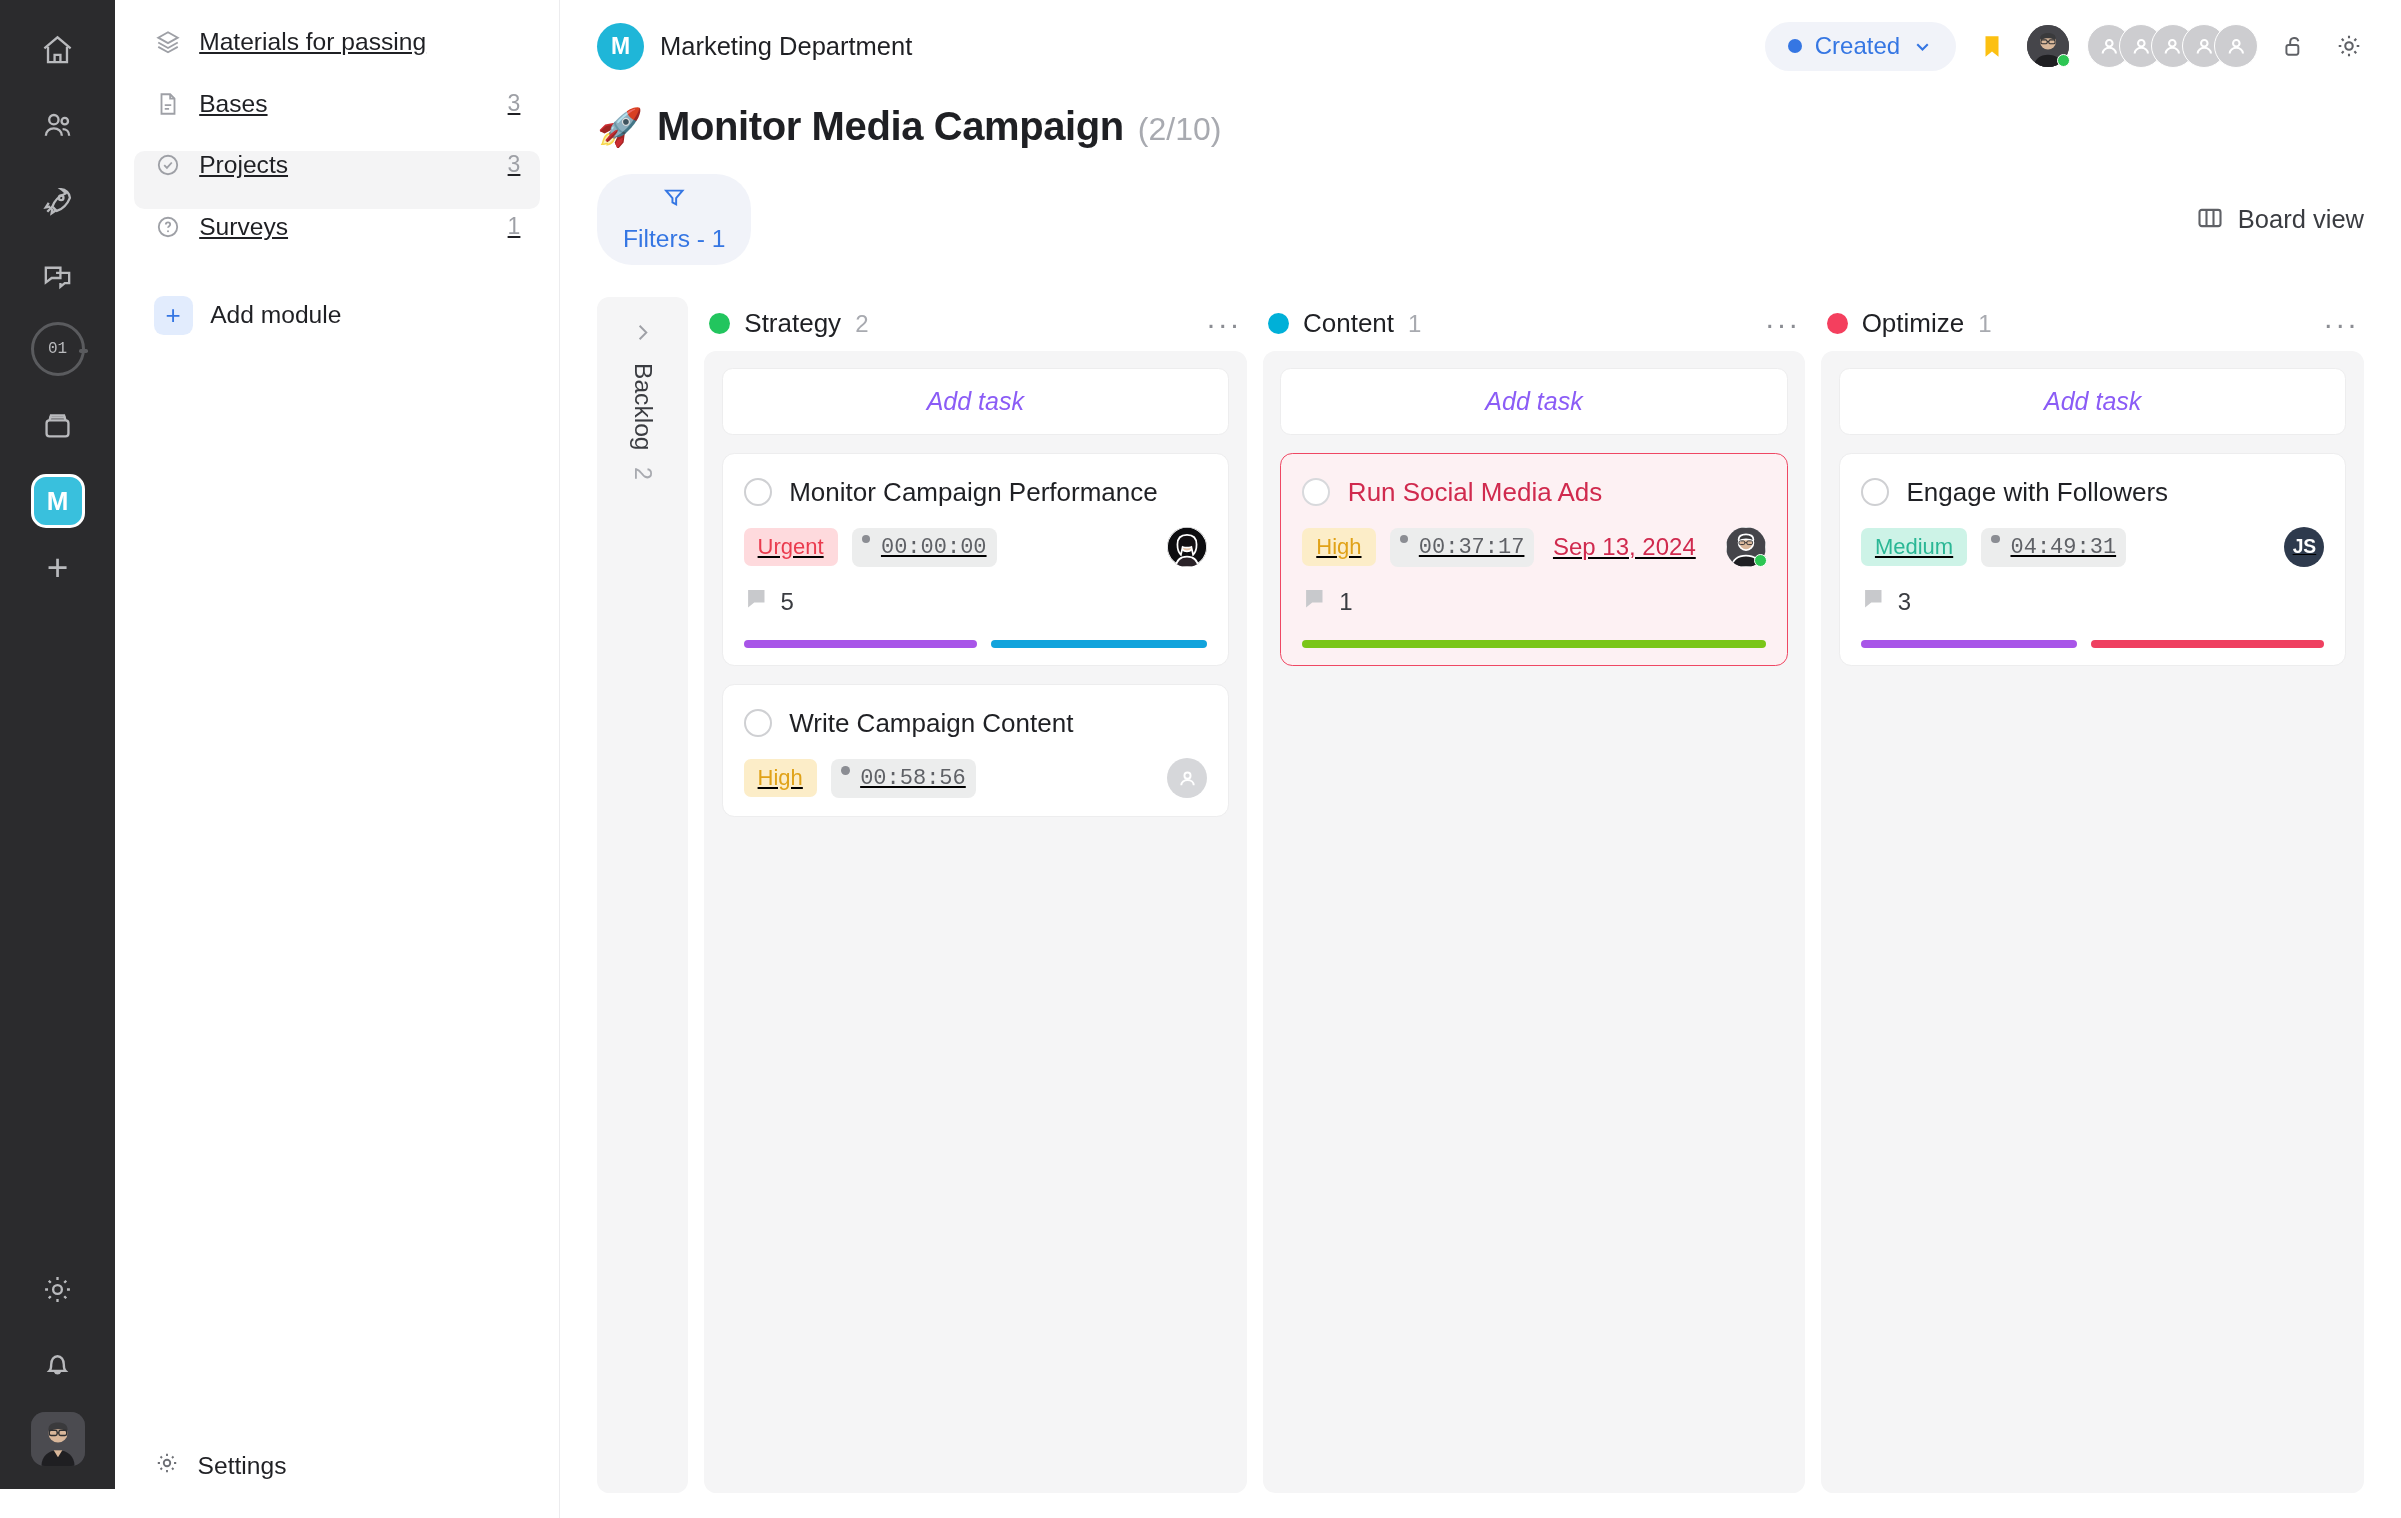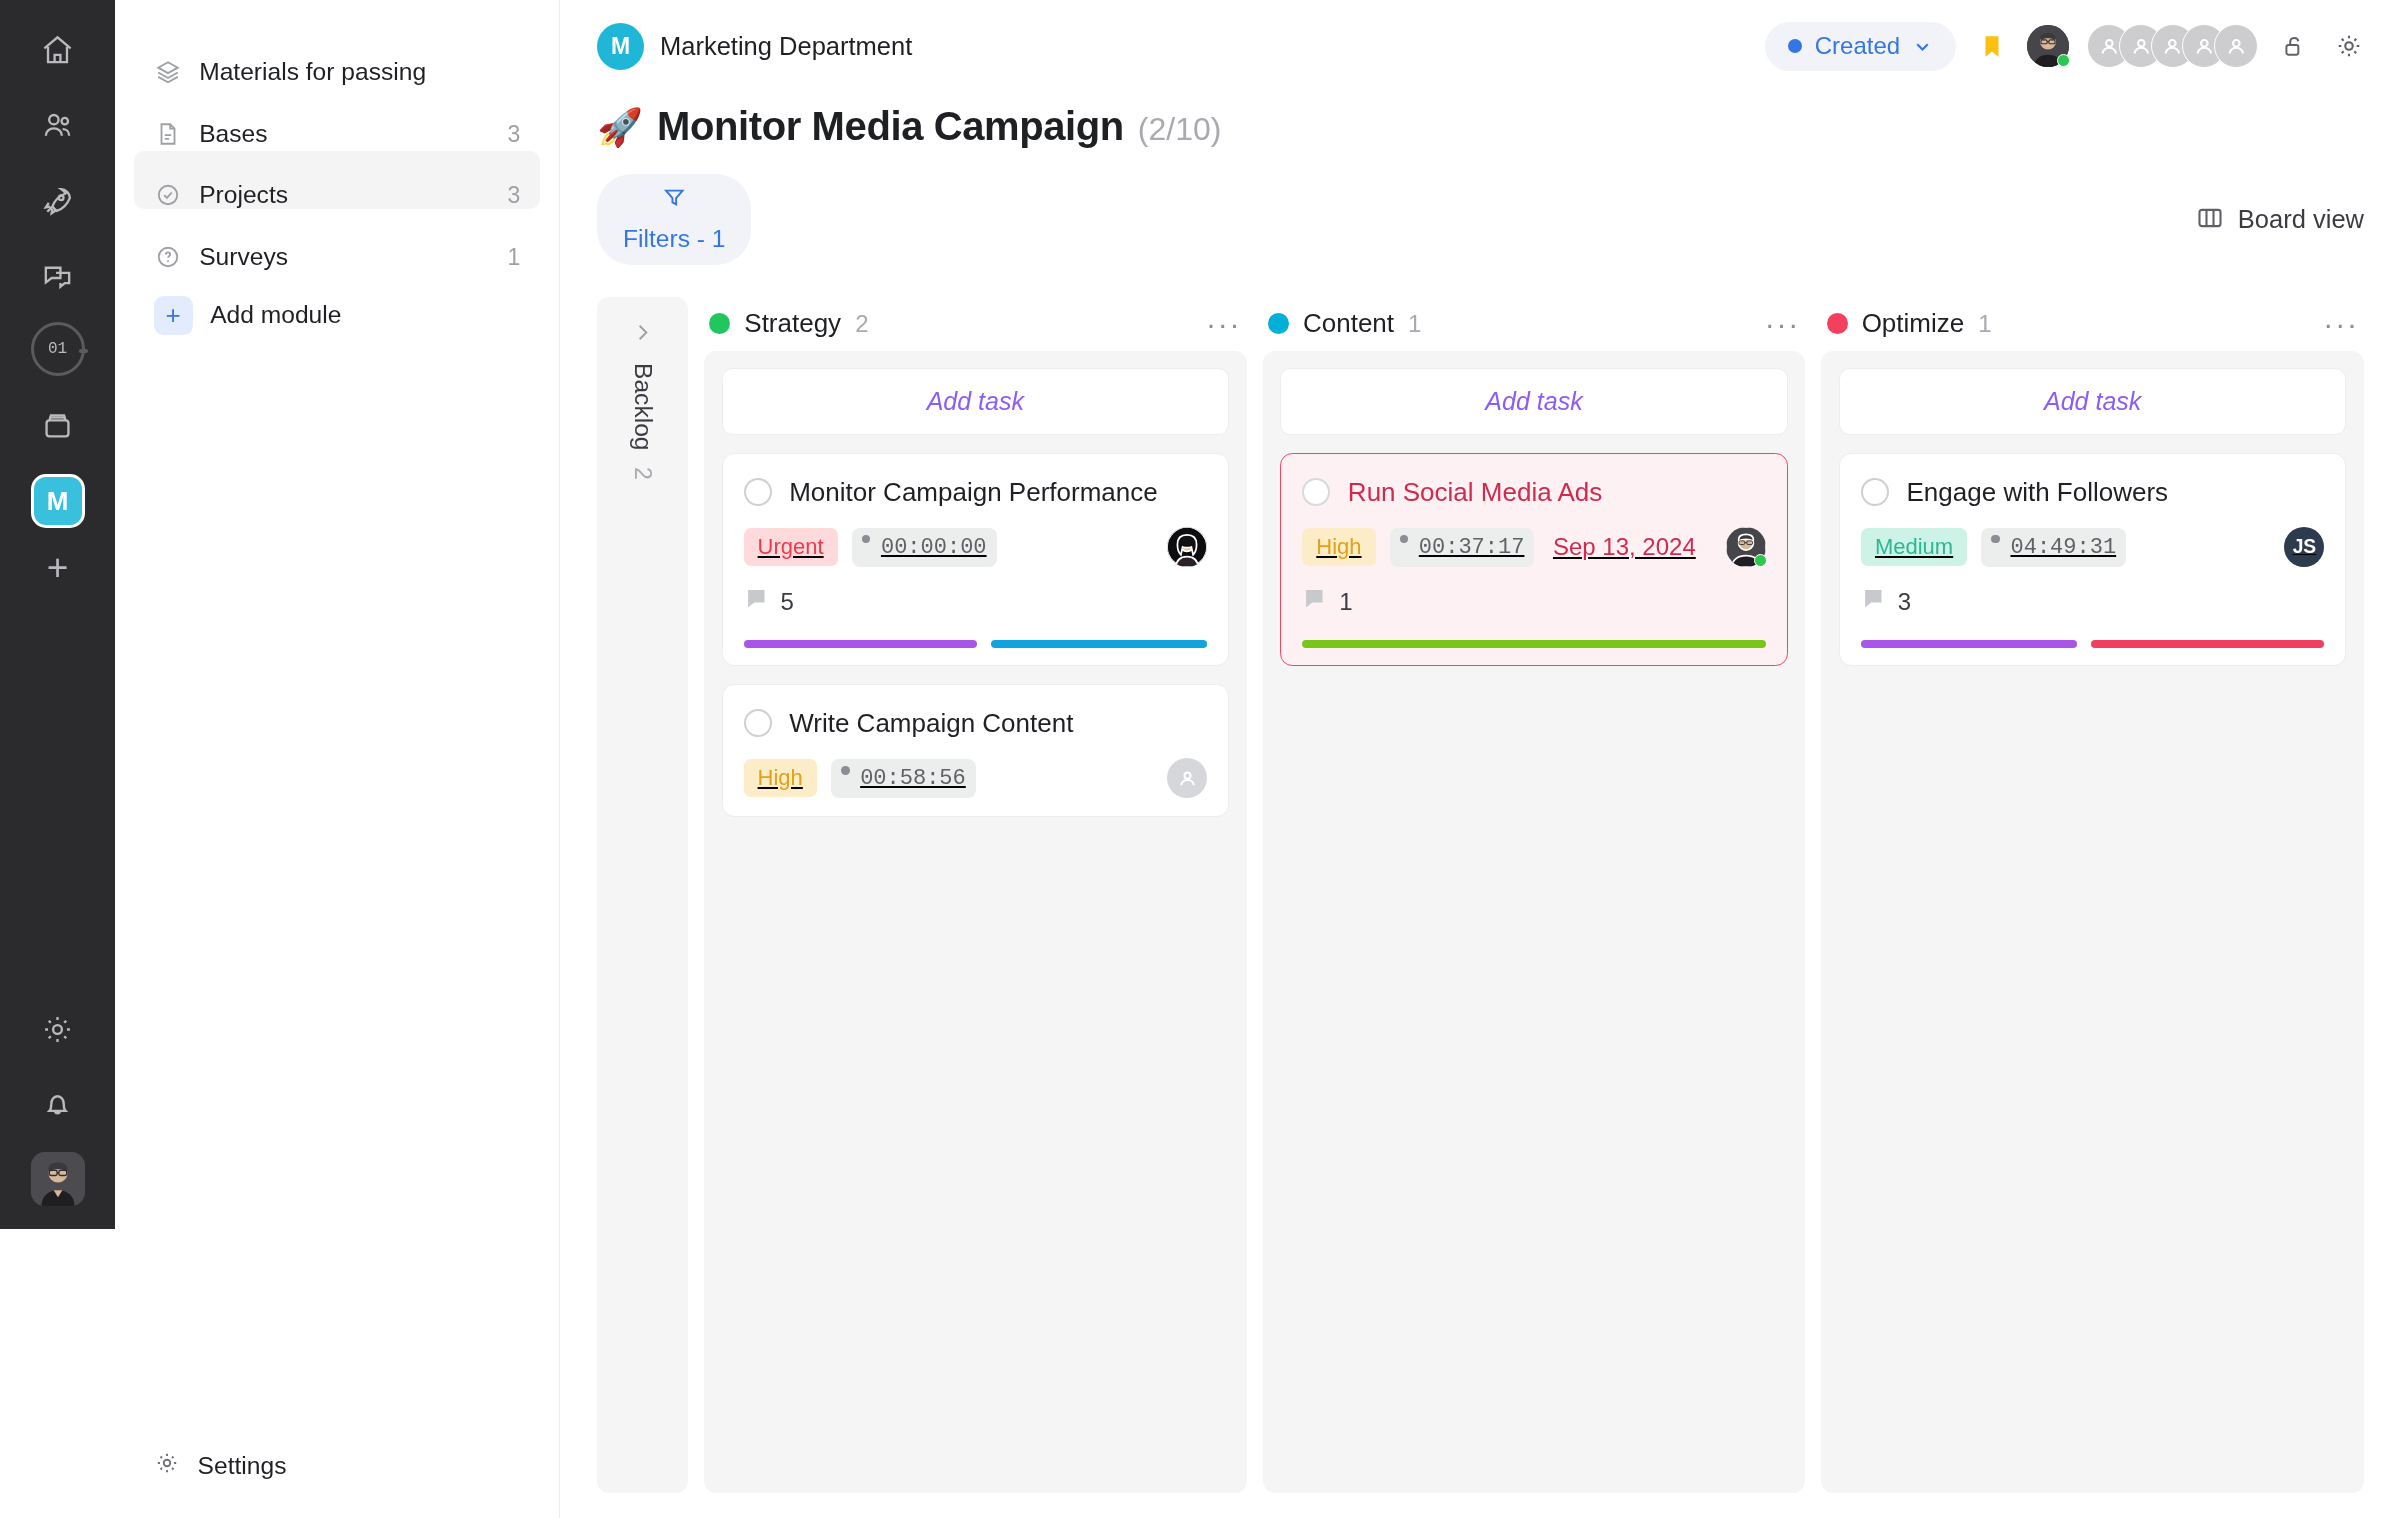--- a/index.html
+++ b/index.html
@@ -6,21 +6,21 @@
   html, body {
     width: 2401px; height: 1519px;
     font-family: "Liberation Sans", sans-serif;
     background: #ffffff;
     overflow: hidden;
   }
   .app { display: flex; width: 2401px; height: 1519px; position: relative; }
 
   
   .rail {
-    width: 115px; height: 1229px;
+    width: 115px; height: 1489px;
     background: #2b2b2d;
     display: flex; flex-direction: column; align-items: center;
     flex: 0 0 115px;
   }
   .rail-icon {
     width: 51px; height: 51px;
     display: flex; align-items: center; justify-content: center;
     color: #b9babd;
     cursor: pointer;
   }
@@ -62,23 +62,23 @@
     flex: 0 0 445px;
   }
   .ws-header {
     display: flex; align-items: center; gap: 16px;
     padding: 33px 0 0 32px; cursor: pointer;
   }
   .chev-left { width: 17.6px; height: 17.6px; }
   .ws-header-title { font-size: 25.5px; color: #1f2024; }
   .nav { margin-top: 28px; padding: 0 19.3px; display: flex; flex-direction: column; gap: 3.5px; }
   .nav-item {
-    display: flex; align-items: flex-end; gap: 17.6px;
+    display: flex; align-items: flex-start; gap: 17.6px;
     height: 58px; padding: 0 19.3px; border-radius: 10.5px;
-    cursor: pointer; font-size: 24.6px; color: #1f2024;
+    cursor: pointer; font-size: 24.6px; color: #1f2024; text-decoration: underline;
   }
   .nav-item.active { background: #f4f4f5; }
   .nav-icon { width: 28px; height: 28px; flex: 0 0 28px; display: flex; align-items: center; justify-content: center; }
   .nav-icon svg { width: 26px; height: 26px; stroke: #9ea0a6; fill: none; stroke-width: 1.7; }
   .nav-label { flex: 1; }
   .nav-count { color: #9ea0a6; font-size: 23px; }
   .add-module {
     display: flex; align-items: center; gap: 17.6px;
     height: 58px; padding: 0 19.3px; margin-top: 12.3px;
     cursor: pointer; font-size: 24.6px; color: #1f2024;

